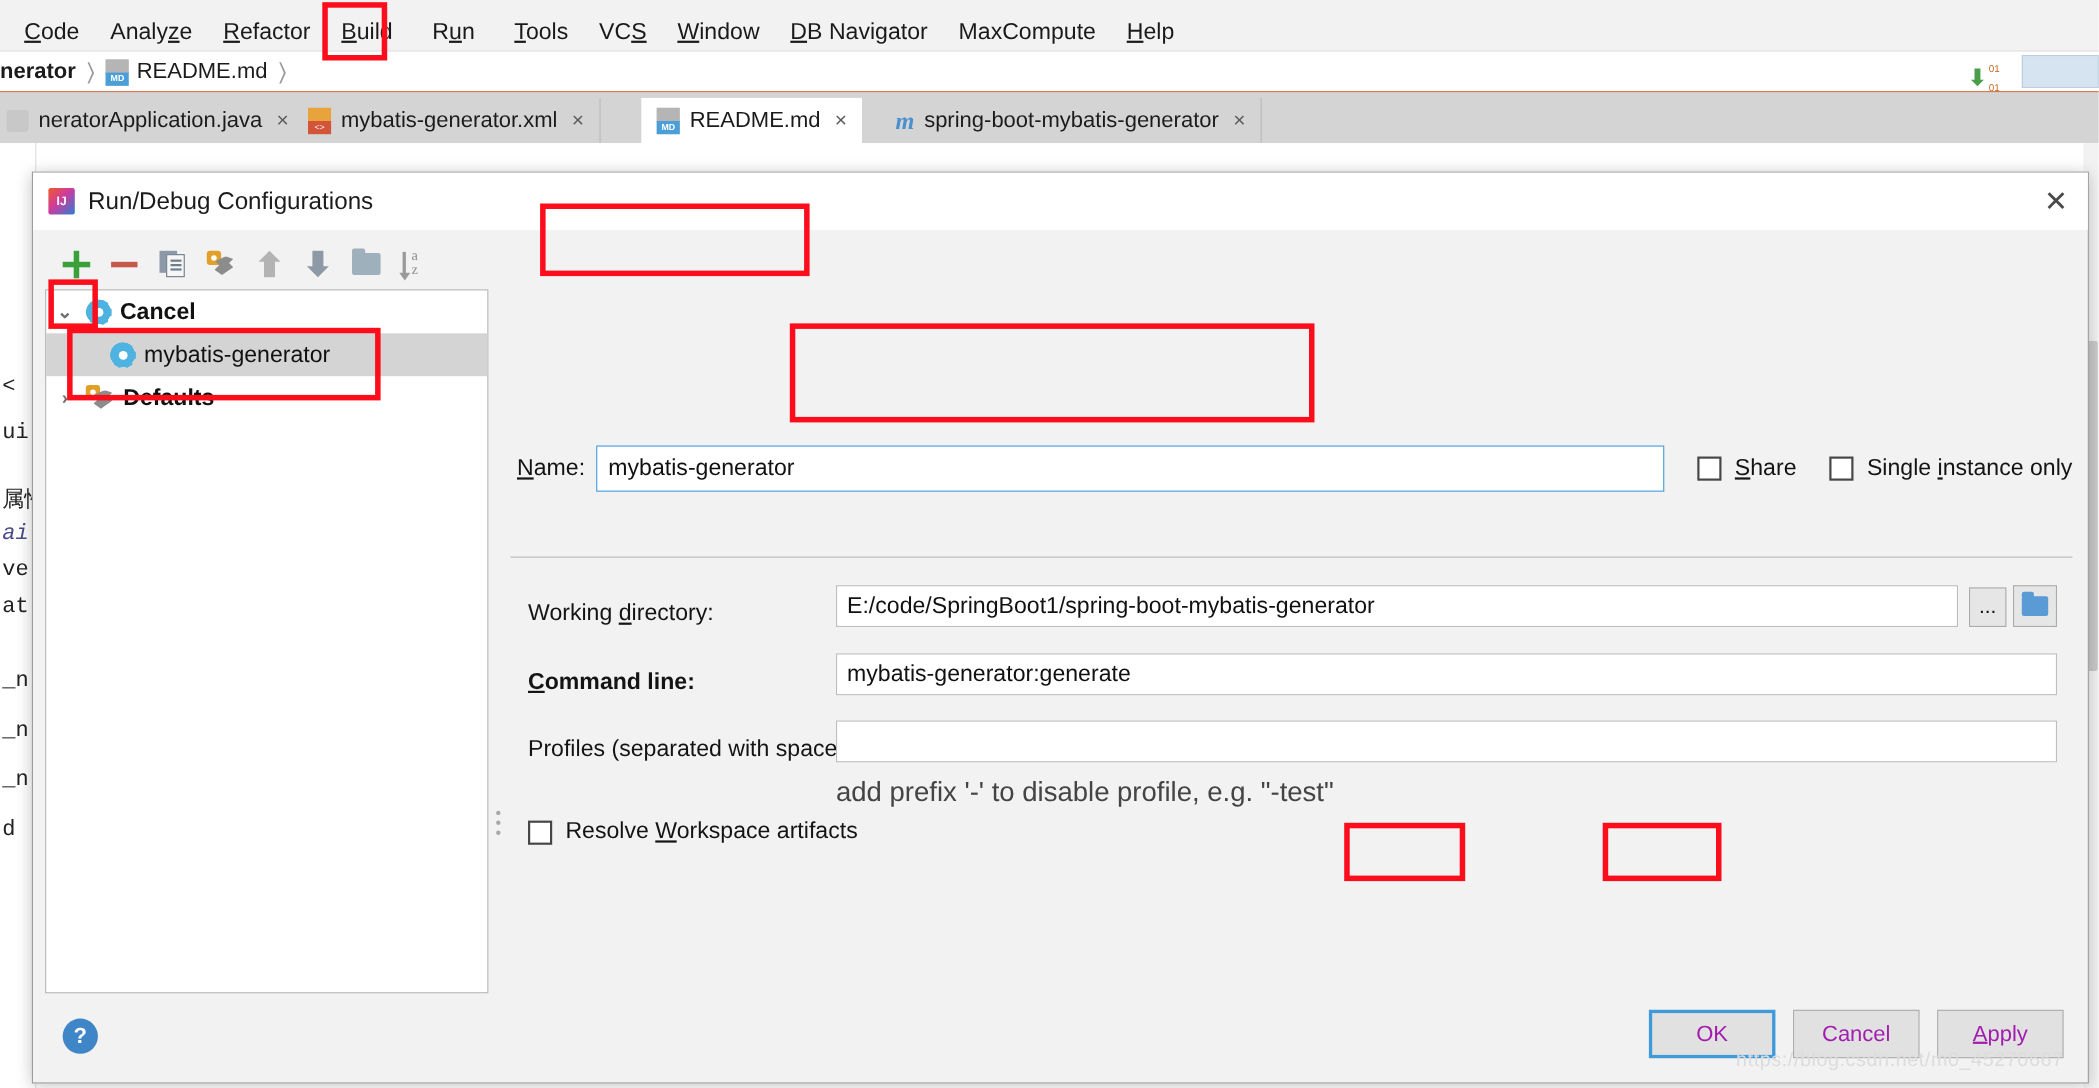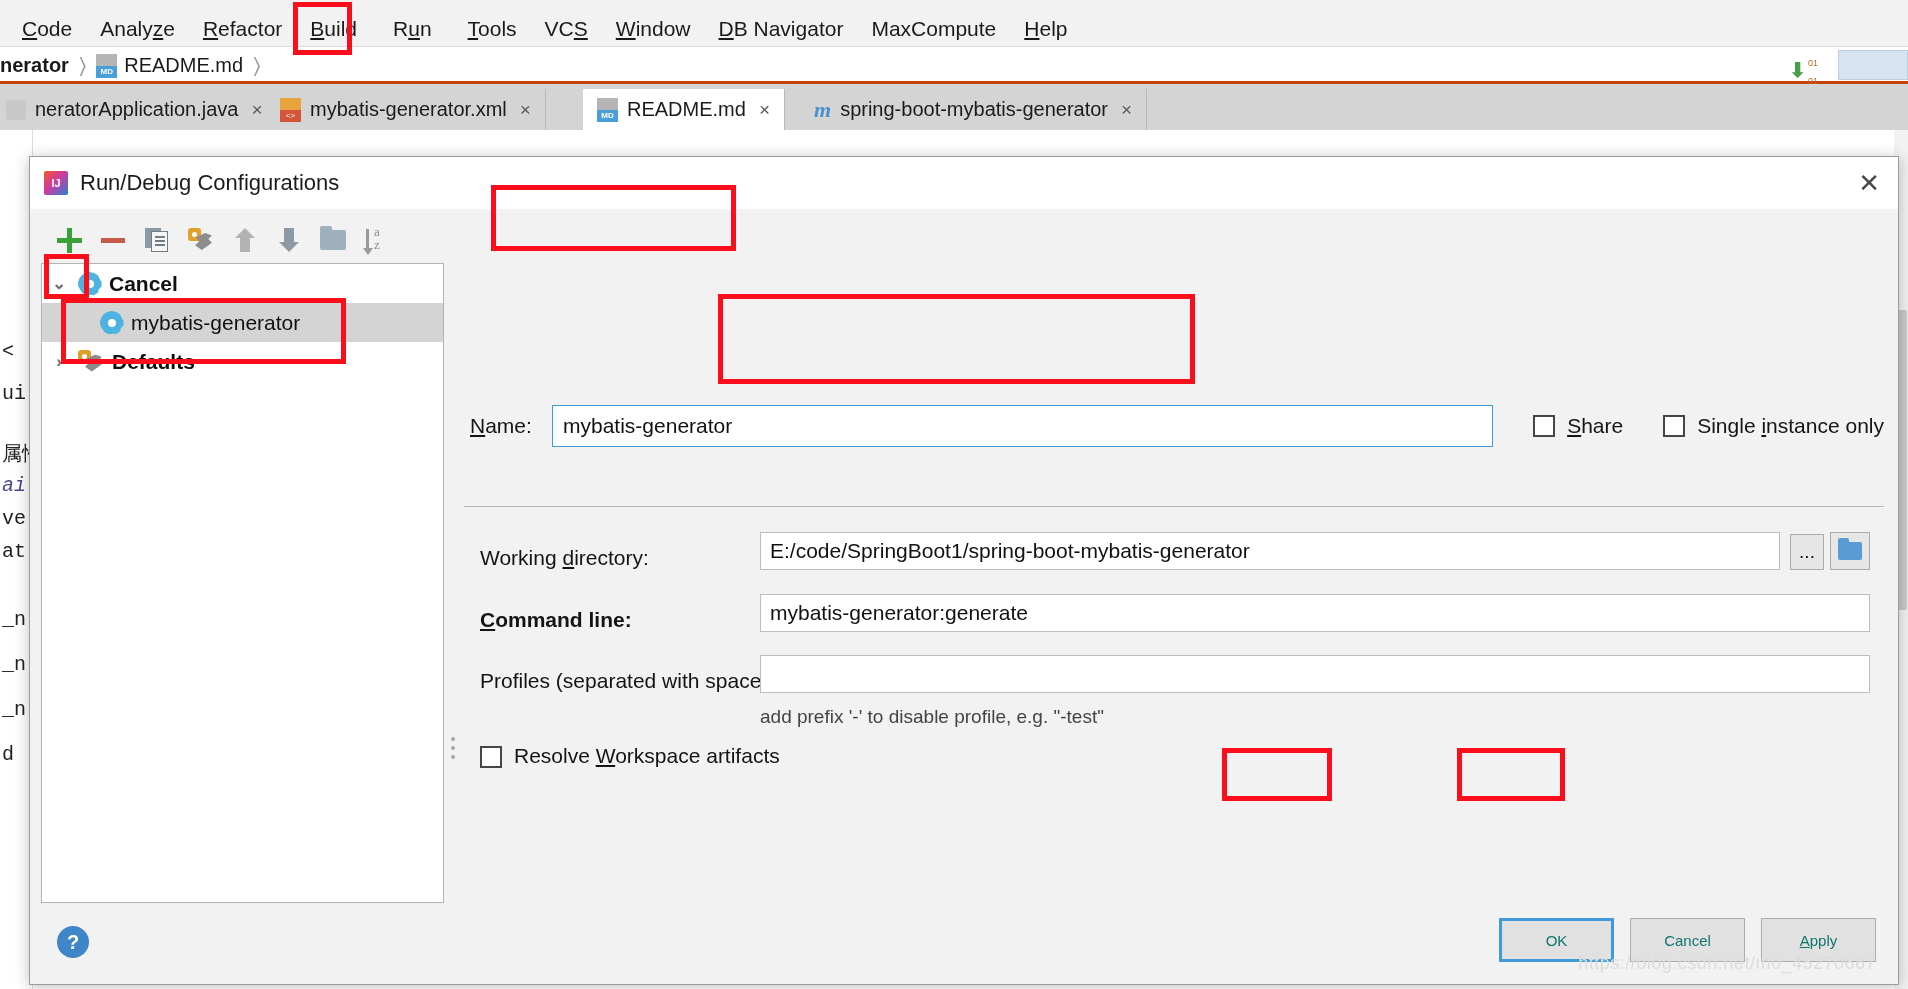--- a/index.html
+++ b/index.html
@@ -40,21 +40,21 @@
     padding-left: 8px; gap: 0px;
   }
   .menu-item {
     font-size: 21px; color: #1a1a1a; padding: 0 14px; line-height: 37px;
     white-space: nowrap; cursor: default;
   }
   .menu-item u { text-decoration: underline; }
 
   .breadcrumb-bar {
     position: absolute; left: 0; top: 47px; width: 1908px; height: 37px;
-    background: #ffffff; border-bottom: 3px solid #c2410c;
+    background: #ffffff; border-bottom: 1px solid #c2410c;
   }
   .breadcrumb {
     display: flex; align-items: center; height: 37px; padding-left: 0px; gap: 2px;
   }
   .crumb {
     font-size: 20px; color: #1b1b1b; white-space: nowrap; display: flex;
     align-items: center; gap: 7px;
   }
   .crumb-sep { color: #9a9a9a; font-size: 22px; padding: 0 8px; }
   .crumb.bold { font-weight: bold; }
@@ -280,21 +280,21 @@
     position: absolute; left: 418px; top: 575px; width: 10px; height: 30px;
   }
   .splitter-dots span {
     display:block; width:4px; height:4px; background:#a8a8a8; border-radius:50%;
     margin: 5px auto;
   }
 
   
   .name-row {
     position: absolute; left: 440px; top: 245px; right: 14px; height: 48px;
-    display: flex; align-items: center; gap: 14px;
+    display: flex; align-items: center; gap: 4px;
   }
   .name-label { font-size: 21px; color: #141414; width: 68px; }
   .name-input {
     flex: 1; height: 42px; border: 1px solid #3f9ada; background: #ffffff;
     font-size: 21px; color: #111; padding: 0 10px; outline: none;
     font-family: "Liberation Sans", sans-serif;
   }
   .cb-wrap { display: flex; align-items: center; gap: 12px; margin-left: 26px; }
   .cbox {
     width: 22px; height: 22px; border: 2px solid #464646; background: #fff;
@@ -317,41 +317,41 @@
     background: #f2f2f2; border-top: 1px solid #b9b9b9;
   }
 
   .frow { position: absolute; display: flex; align-items: flex-end; }
   .flabel { font-size: 21px; color: #141414; white-space: nowrap; }
   .finput {
     height: 38px; border: 1px solid #bdbdbd; background: #ffffff;
     font-size: 21px; color: #111; padding: 0 9px; outline: none;
     font-family: "Liberation Sans", sans-serif;
   }
-  .hint { font-size: 19px; color: #444; }
+  .hint { font-size: 25px; color: #444; }
   .browse-btn {
     width: 34px; height: 36px; border: 1px solid #ababab; background: #e6e6e6;
     font-size: 19px; color: #111; display: flex; align-items: center; justify-content: center;
   }
   .folder-btn {
     width: 40px; height: 38px; border: 1px solid #ababab; background: #e6e6e6;
     display: flex; align-items: center; justify-content: center;
   }
   .folder-blue {
     width: 24px; height: 18px; background: #5b9bd5; border-radius: 2px; position: relative;
   }
   .folder-blue::before {
     content:""; position:absolute; left:0; top:-4px; width:11px; height:5px;
     background:#5b9bd5; border-radius:2px 2px 0 0;
   }
 
   
   .btn {
     height: 44px; min-width: 115px; border: 1px solid #adadad; background: #e1e1e1;
-    font-size: 15px; color: #0f766e; display: flex; align-items: center;
+    font-size: 20px; color: #a21caf; display: flex; align-items: center;
     justify-content: center; font-family: "Liberation Sans", sans-serif;
   }
   .btn.default { border: 3px solid #3f9ada; }
   .help-btn {
     position: absolute; left: 27px; bottom: 26px; width: 32px; height: 32px;
     border-radius: 50%; background: #3f86c8; color: #fff; font-size: 20px;
     display: flex; align-items: center; justify-content: center; font-weight: bold;
   }
 
   .watermark {

